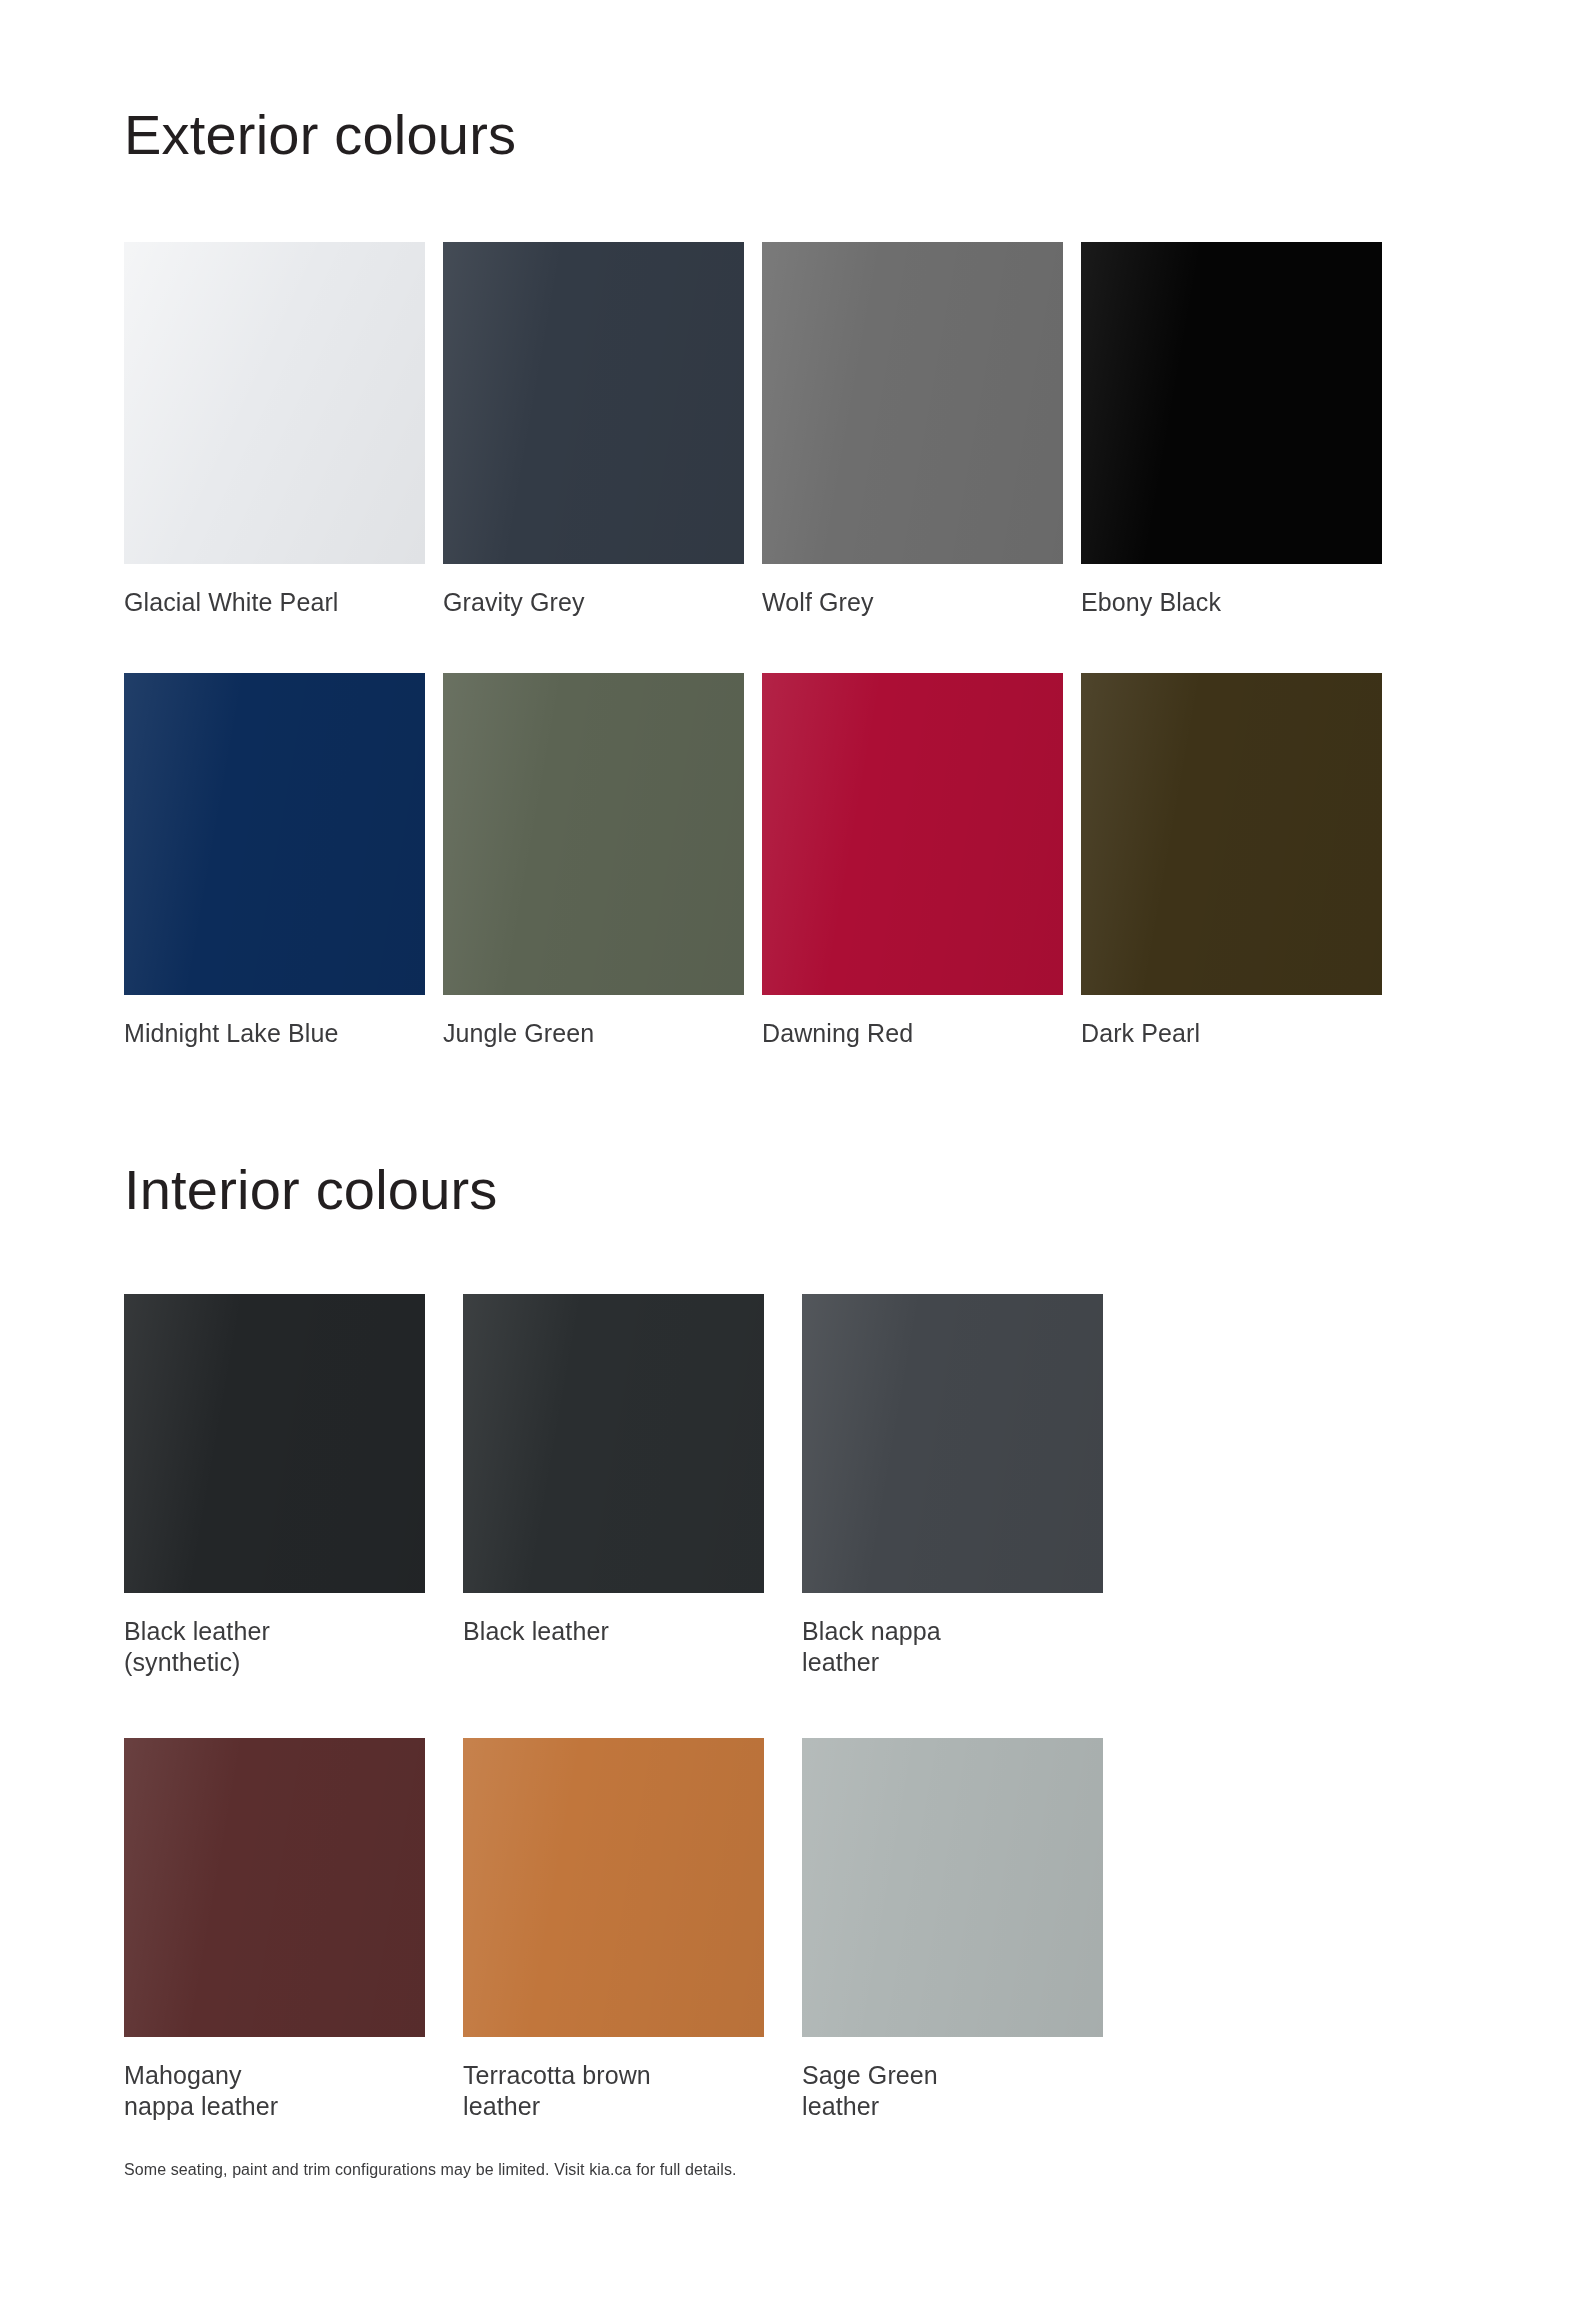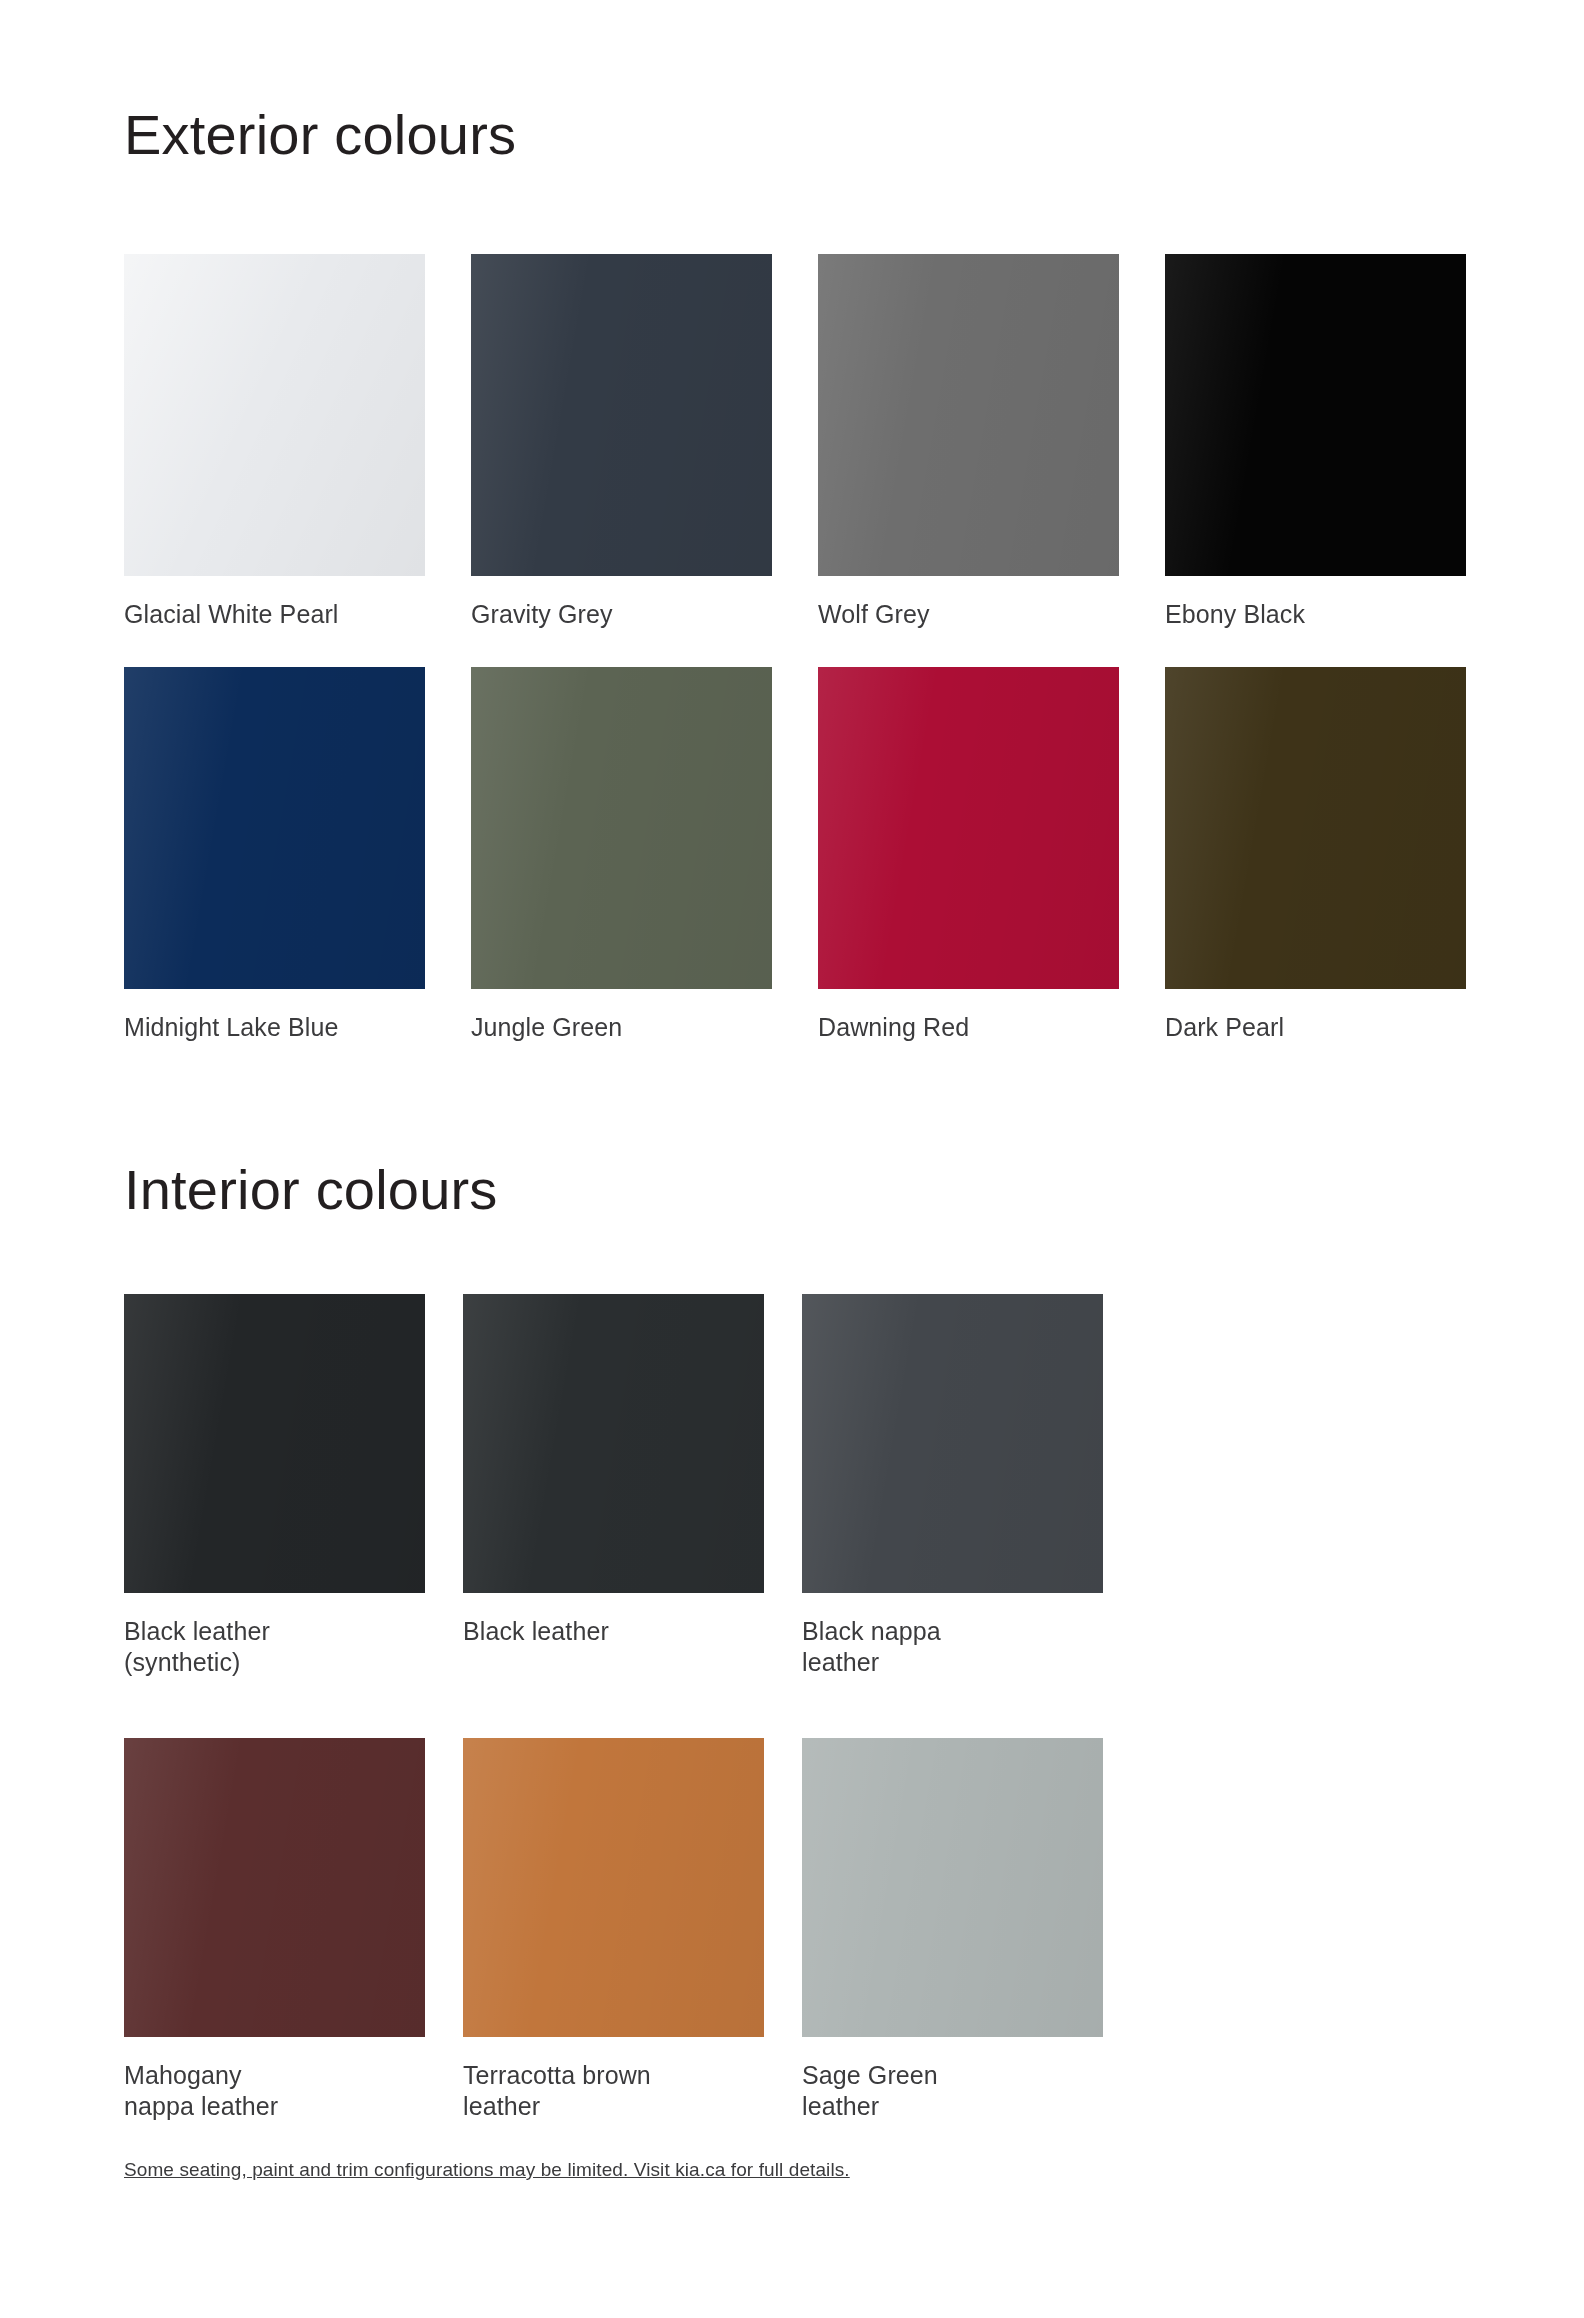--- a/index.html
+++ b/index.html
@@ -49,25 +49,26 @@
   }
 
   
   .swatch-grid {
     position: absolute;
     left: 124px;
     display: grid;
     box-sizing: border-box;
   }
   #exterior-grid {
-    top: 254px;
+    top: 242px;
     width: 1345px;
     grid-template-columns: repeat(4, 301px);
     column-gap: 46px;
     row-gap: 0px;
+    gap: 18px;
   }
   #interior-grid {
     top: 1294px;
     width: 1015px;
     grid-template-columns: repeat(3, 301px);
     column-gap: 46px;
     row-gap: 0px;
     gap: 38px;
   }
 
@@ -111,26 +112,25 @@
     margin-top: 23px;
     white-space: pre-line;
     letter-spacing: 0.1px;
   }
 
   
   #footer-note {
     position: absolute;
     left: 124px;
     top: 2156px;
-    font-size: 19px;
+    font-size: 16px;
     line-height: 28px;
     color: #3b3b3d;
     letter-spacing: 0.1px;
     margin: 0;
-    text-decoration: underline;
   }
 </style>
 </head>
 <body>
 
 <div class="page">
 
   <h1 class="section-heading" id="exterior-heading">Exterior colours</h1>
 
   <div class="swatch-grid" id="exterior-grid">

